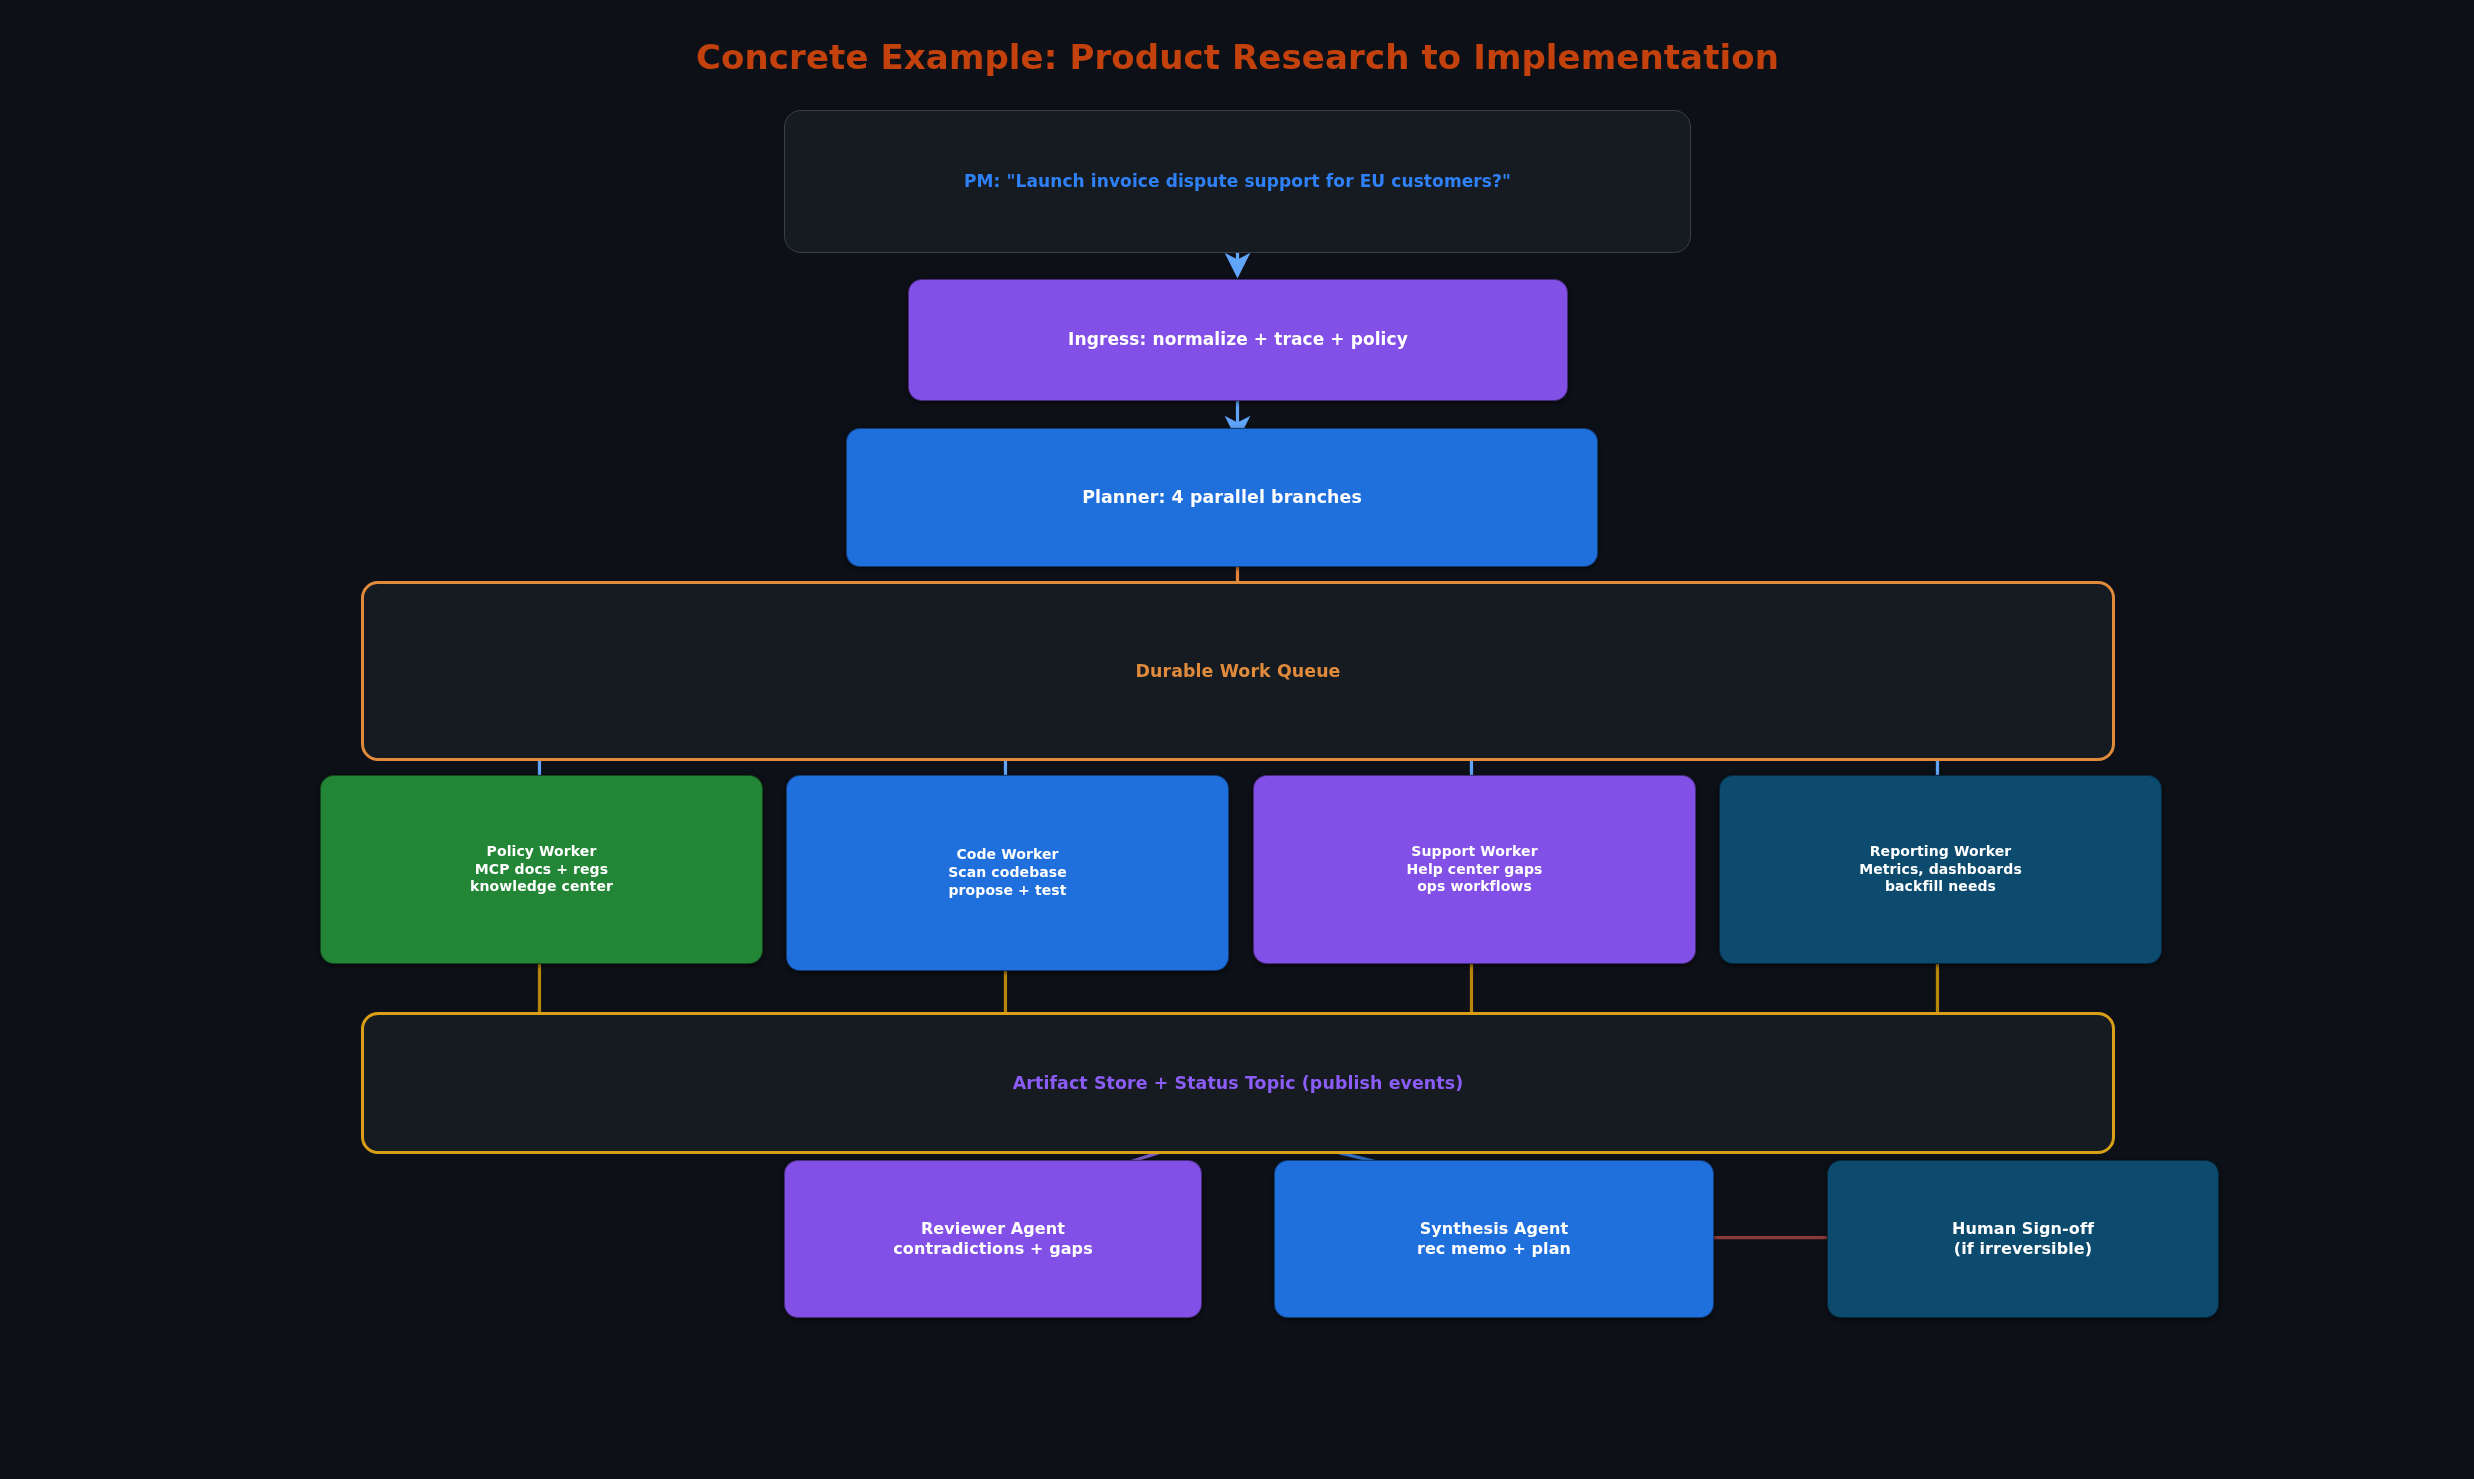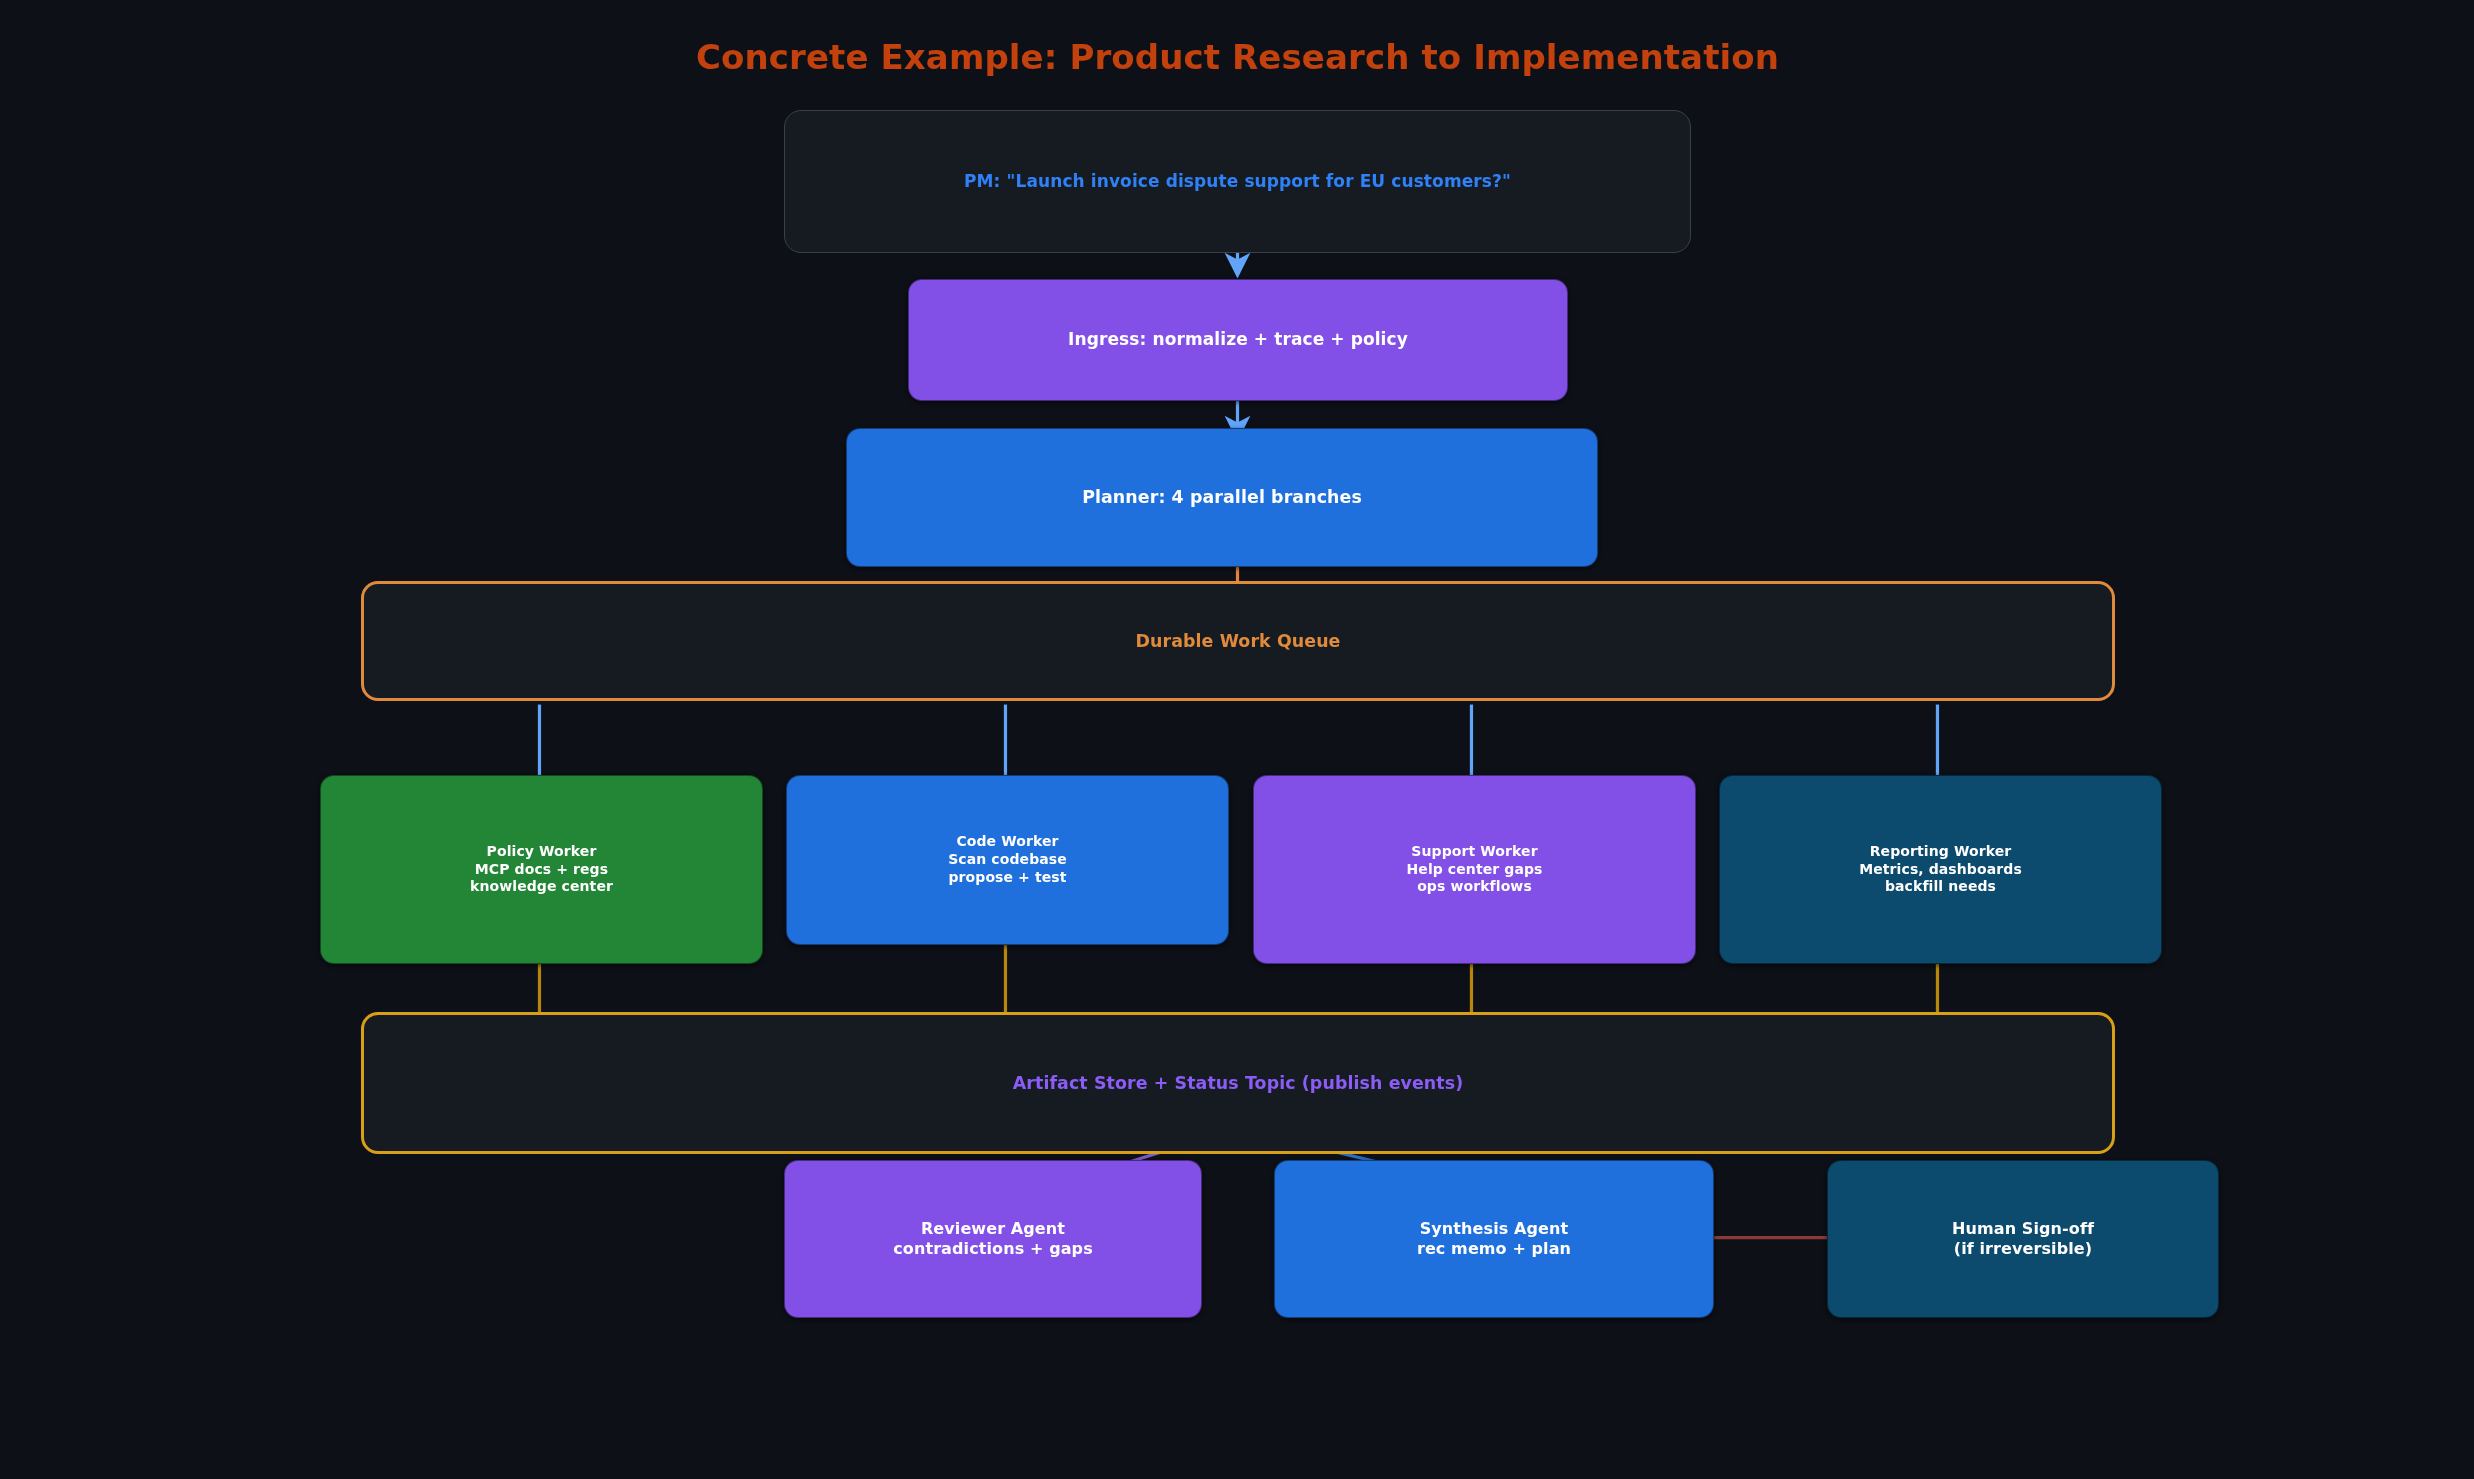--- a/index.html
+++ b/index.html
@@ -90,24 +90,24 @@
     font-weight: bold;
     color: #c2410c;
     letter-spacing: 0.1px;
     z-index: 3;
   }
 
   
   #node-pm       { left: 784px; top: 110px;  width: 907px; height: 143px; }
   #node-ingress  { left: 908px; top: 266px;  width: 660px; height: 122px; margin-top: 13px; }
   #node-planner  { left: 846px; top: 428px;  width: 752px; height: 139px; }
-  #node-queue    { left: 361px;  top: 581px;  width: 1754px; height: 120px; }
+  #node-queue    { left: 361px;  top: 581px;  width: 1754px; height: 180px; }
 
   #node-w1 { left: 320px;  top: 775px; width: 443px; height: 189px; }
-  #node-w2 { left: 786px; top: 775px; width: 443px; height: 170px; }
+  #node-w2 { left: 786px; top: 775px; width: 443px; height: 196px; }
   #node-w3 { left: 1253px; top: 775px; width: 443px; height: 189px; }
   #node-w4 { left: 1719px; top: 775px; width: 443px; height: 189px; }
 
   #node-store { left: 361px; top: 1012px; width: 1754px; height: 142px; }
 
   #node-reviewer  { left: 784px; top: 1160px; width: 418px; height: 158px; }
   #node-synthesis { left: 1274px; top: 1160px; width: 440px; height: 158px; }
   #node-signoff   { left: 1827px; top: 1160px; width: 392px; height: 158px; }
 
   

